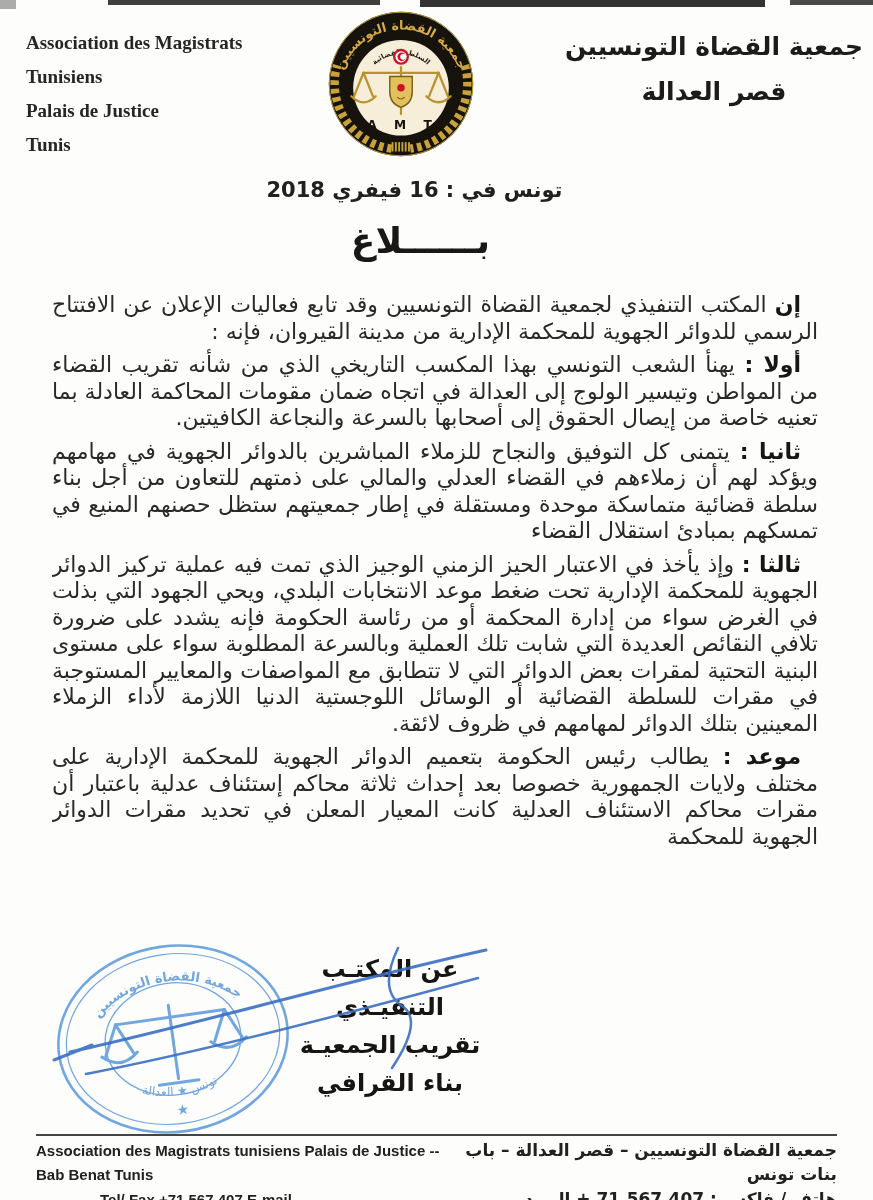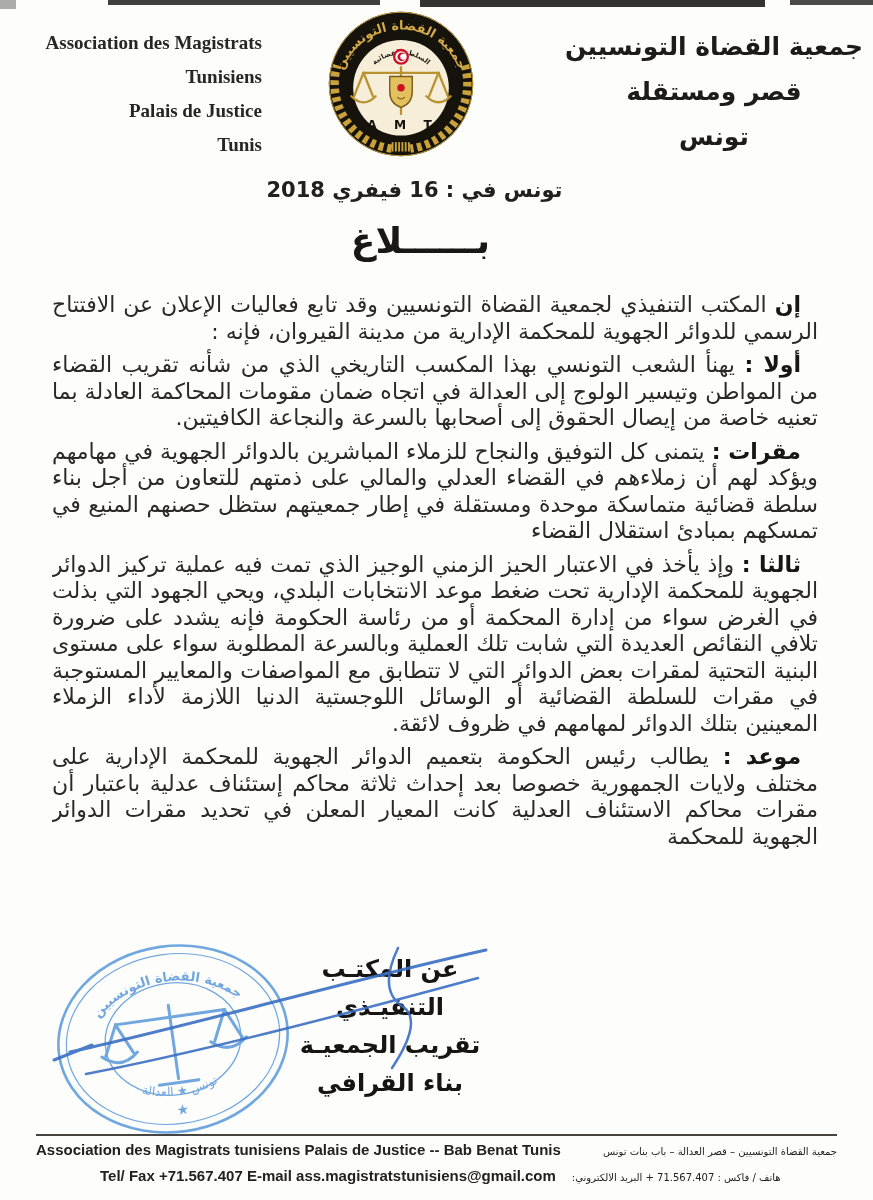--- a/index.html
+++ b/index.html
@@ -10,21 +10,21 @@
   }
   
   .edge{position:absolute;top:0;background:#1e1d1b;}
   .edge.e1{left:0;width:16px;height:9px;background:#6a6a66;opacity:.55;}
   .edge.e2{left:108px;width:272px;height:5px;opacity:.85;}
   .edge.e3{left:420px;width:345px;height:7px;opacity:.9;}
   .edge.e4{left:790px;width:83px;height:5px;opacity:.8;}
 
   
   .hdr-fr{
-    position:absolute;left:6px;top:26px;width:256px;text-align:right;
+    position:absolute;left:26px;top:26px;width:256px;text-align:left;
     font-family:"Liberation Serif",serif;font-weight:700;font-size:19px;
     line-height:34px;color:#262624;
   }
   .logo{position:absolute;left:326px;top:8px;}
   .hdr-ar{
     position:absolute;left:565px;top:24px;width:298px;text-align:center;
     direction:rtl;font-weight:700;font-size:25px;line-height:45px;color:#1d1c1a;
   }
   .date-line{
     position:absolute;top:178px;left:0;width:100%;text-align:center;
@@ -55,21 +55,21 @@
   
   .footer{position:absolute;top:1134px;left:0;right:0;padding:0 36px;}
   .footer-rule{border-top:2px solid #454441;margin-bottom:2px;}
   .footer-row{
     display:flex;justify-content:space-between;align-items:baseline;
     font-family:"Liberation Sans","DejaVu Sans",sans-serif;
     font-size:15px;color:#22211f;line-height:24px;
   }
   .footer-row.row2{justify-content:flex-start;padding-left:64px;gap:16px;}
   .f-fr{font-weight:600;}
-  .f-ar{direction:rtl;font-weight:400;font-family:"DejaVu Sans",sans-serif;font-size:10px;}
+  .f-ar{direction:rtl;font-weight:700;font-family:"DejaVu Sans",sans-serif;font-size:17px;}
 </style>
 </head>
 <body>
 
 <div class="edge e1"></div>
 <div class="edge e2"></div>
 <div class="edge e3"></div>
 <div class="edge e4"></div>
 
 <div class="hdr-fr">
@@ -124,31 +124,30 @@
   <g>
     <path d="M 68,72 h 24 v 16 q 0,13 -12,17 q -12,-4 -12,-17 z" fill="#e2c05e" stroke="#7a5c1a" stroke-width="1.5"></path>
     <circle cx="80" cy="84" r="4" fill="#cf1126"></circle>
     <path d="M 76,94 q 4,4 8,0" stroke="#7a5c1a" stroke-width="1.2" fill="none"></path>
   </g>
   <text x="82" y="128" text-anchor="middle" font-size="13" font-weight="bold" letter-spacing="7" fill="#15130b">A M T</text>
 </svg>
 
 <div class="hdr-ar">
   <div>جمعية القضاة التونسيين</div>
-  <div>قصر ومستقلة</div>
-  <div>تونس</div>
+  <div>قصر العدالة</div>
 </div>
 
 <div class="date-line">تونس في : 16 فيفري 2018</div>
 <div class="doc-title">بــــــلاغ</div>
 
 <div class="body-text">
   <p class="para"><b>إن</b><span> المكتب التنفيذي لجمعية القضاة التونسيين وقد تابع فعاليات الإعلان عن الافتتاح الرسمي للدوائر الجهوية للمحكمة الإدارية من مدينة القيروان، فإنه :</span></p>
   <p class="para"><b>أولا :</b><span> يهنأ الشعب التونسي بهذا المكسب التاريخي الذي من شأنه تقريب القضاء من المواطن وتيسير الولوج إلى العدالة في اتجاه ضمان مقومات المحاكمة العادلة بما تعنيه خاصة من إيصال الحقوق إلى أصحابها بالسرعة والنجاعة الكافيتين.</span></p>
-  <p class="para"><b>مقرات :</b><span> يتمنى كل التوفيق والنجاح للزملاء المباشرين بالدوائر الجهوية في مهامهم ويؤكد لهم أن زملاءهم في القضاء العدلي والمالي على ذمتهم للتعاون من أجل بناء سلطة قضائية متماسكة موحدة ومستقلة في إطار جمعيتهم ستظل حصنهم المنيع في تمسكهم بمبادئ استقلال القضاء</span></p>
+  <p class="para"><b>ثانيا :</b><span> يتمنى كل التوفيق والنجاح للزملاء المباشرين بالدوائر الجهوية في مهامهم ويؤكد لهم أن زملاءهم في القضاء العدلي والمالي على ذمتهم للتعاون من أجل بناء سلطة قضائية متماسكة موحدة ومستقلة في إطار جمعيتهم ستظل حصنهم المنيع في تمسكهم بمبادئ استقلال القضاء</span></p>
   <p class="para"><b>ثالثا :</b><span> وإذ يأخذ في الاعتبار الحيز الزمني الوجيز الذي تمت فيه عملية تركيز الدوائر الجهوية للمحكمة الإدارية تحت ضغط موعد الانتخابات البلدي، ويحي الجهود التي بذلت في الغرض سواء من إدارة المحكمة أو من رئاسة الحكومة فإنه يشدد على ضرورة تلافي النقائص العديدة التي شابت تلك العملية وبالسرعة المطلوبة سواء على مستوى البنية التحتية لمقرات بعض الدوائر التي لا تتطابق مع المواصفات والمعايير المستوجبة في مقرات للسلطة القضائية أو الوسائل اللوجستية الدنيا اللازمة لأداء الزملاء المعينين بتلك الدوائر لمهامهم في ظروف لائقة.</span></p>
   <p class="para"><b>موعد :</b><span> يطالب رئيس الحكومة بتعميم الدوائر الجهوية للمحكمة الإدارية على مختلف ولايات الجمهورية خصوصا بعد إحداث ثلاثة محاكم إستئناف عدلية باعتبار أن مقرات محاكم الاستئناف العدلية كانت المعيار المعلن في تحديد مقرات الدوائر الجهوية للمحكمة</span></p>
 </div>
 
 <svg class="stamp" width="280" height="212" viewBox="0 0 280 212">
   <defs>
     <path id="stampTop" d="M 44,108 A 94,80 0 0 1 226,108"></path>
     <path id="stampBot" d="M 40,102 A 100,88 0 0 0 230,102"></path>
   </defs>
   <g transform="rotate(-8 135 106)" stroke="#4b8fd8" fill="none" opacity="0.78">

